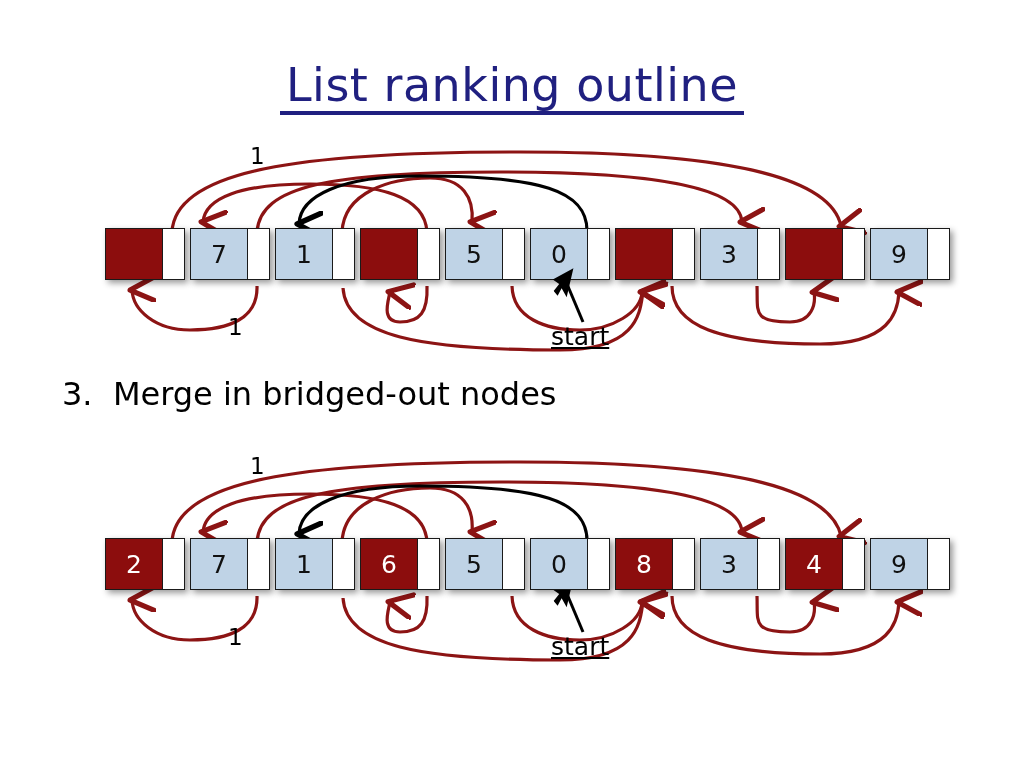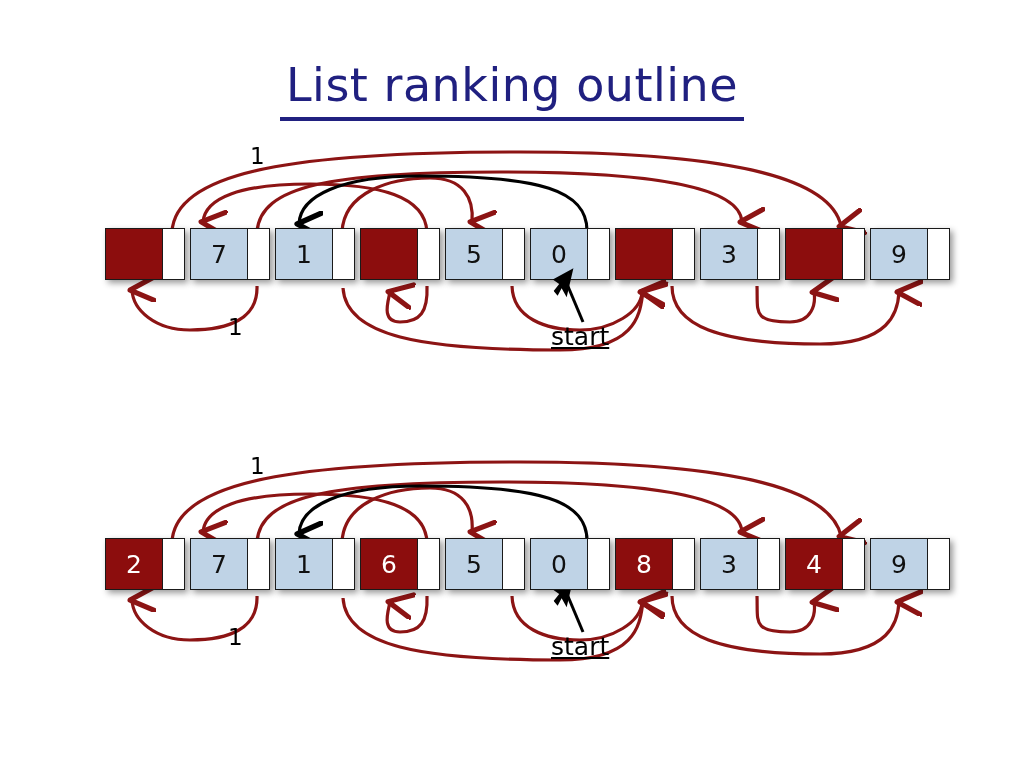--- a/index.html
+++ b/index.html
@@ -20,21 +20,21 @@
     text-align:center;
     font-family:"DejaVu Sans","Liberation Sans",sans-serif;
     font-size:46px;
     font-weight:400;
     letter-spacing:0.5px;
     color:#202080;
   }
   .title .tx{
     display:inline-block;
     border-bottom:4px solid #202080;
-    padding:0 6px 8px 6px;
+    padding:0 6px 2px 6px;
     line-height:1.05;
   }
 
   
   .step-text{
     position:absolute;
     left:62px;
     top:375px;
     font-size:32px;
     color:#000000;
@@ -185,20 +185,21 @@
     </div>
 
   <div class="lbl" id="top-w1" style="left:250px;top:143px;">1</div>
   <div class="lbl" id="top-w2" style="left:228px;top:314px;">1</div>
   <div class="lbl lbl-start" id="top-start" style="left:551px;top:322px;">start</div>
 
   <svg class="arcs" viewBox="0 0 1024 768" width="1024" height="768">
     <path d="M583,322 L567,284" fill="none" stroke="#000000" stroke-width="3" marker-end="url(#ahPt)"></path>
   </svg>
 
+  <div class="step-text">3.  Merge in bridged-out nodes</div>
 
   <svg class="arcs" viewBox="0 0 1024 768" width="1024" height="768">
     <g fill="none" stroke="#8c1414" stroke-width="3.2">
       <path d="M172,542 C 175,480 300,462 520,462 C 720,462 830,485 841,536" marker-end="url(#ahR)"></path>
       <path d="M342,542 C 344,502 390,488 430,488 C 463,488 474,508 472,532" marker-end="url(#ahR)"></path>
       <path d="M257,542 C 260,496 330,482 500,482 C 650,482 740,496 742,532" marker-end="url(#ahR)"></path>
       <path d="M427,542 C 425,506 380,494 310,494 C 240,494 205,508 203,532" marker-end="url(#ahR)"></path>
     </g>
     <g fill="none" stroke="#000000" stroke-width="3.2">
       <path d="M587,542 C 588,500 540,486 420,486 C 340,486 300,506 299,534" marker-end="url(#ahK)"></path>

